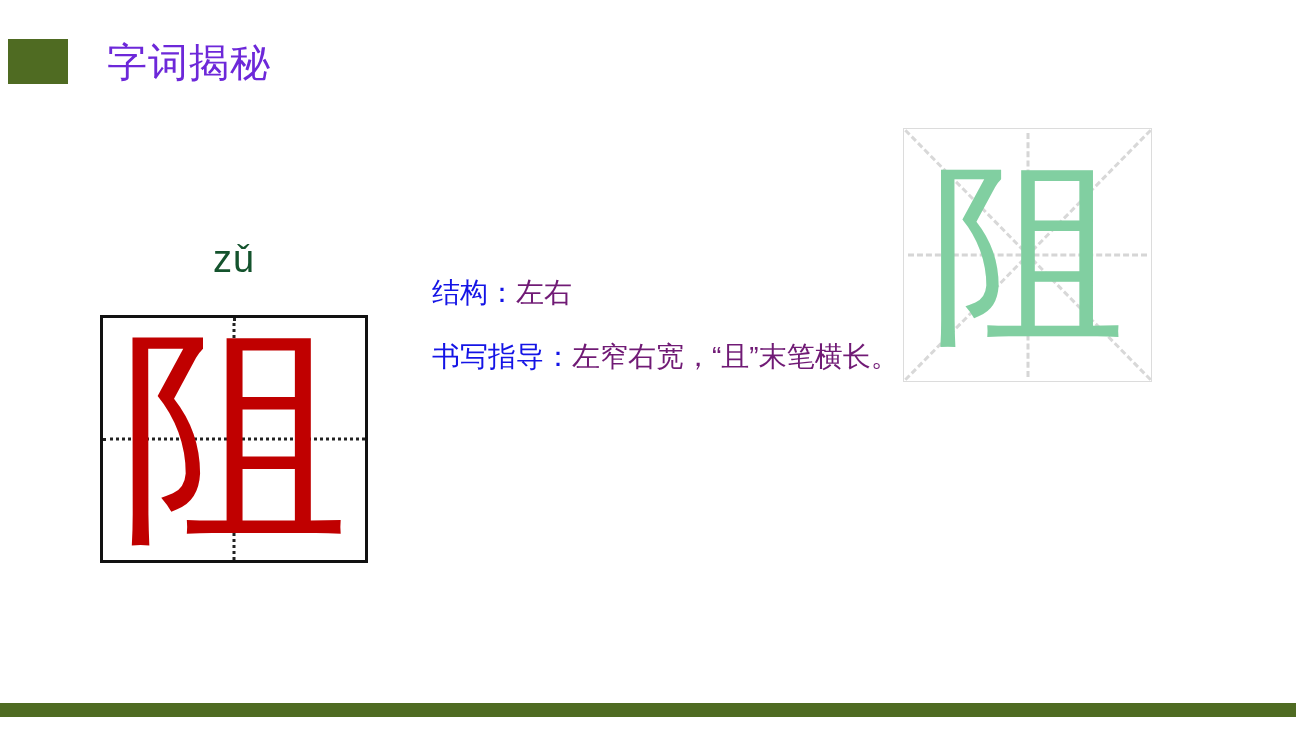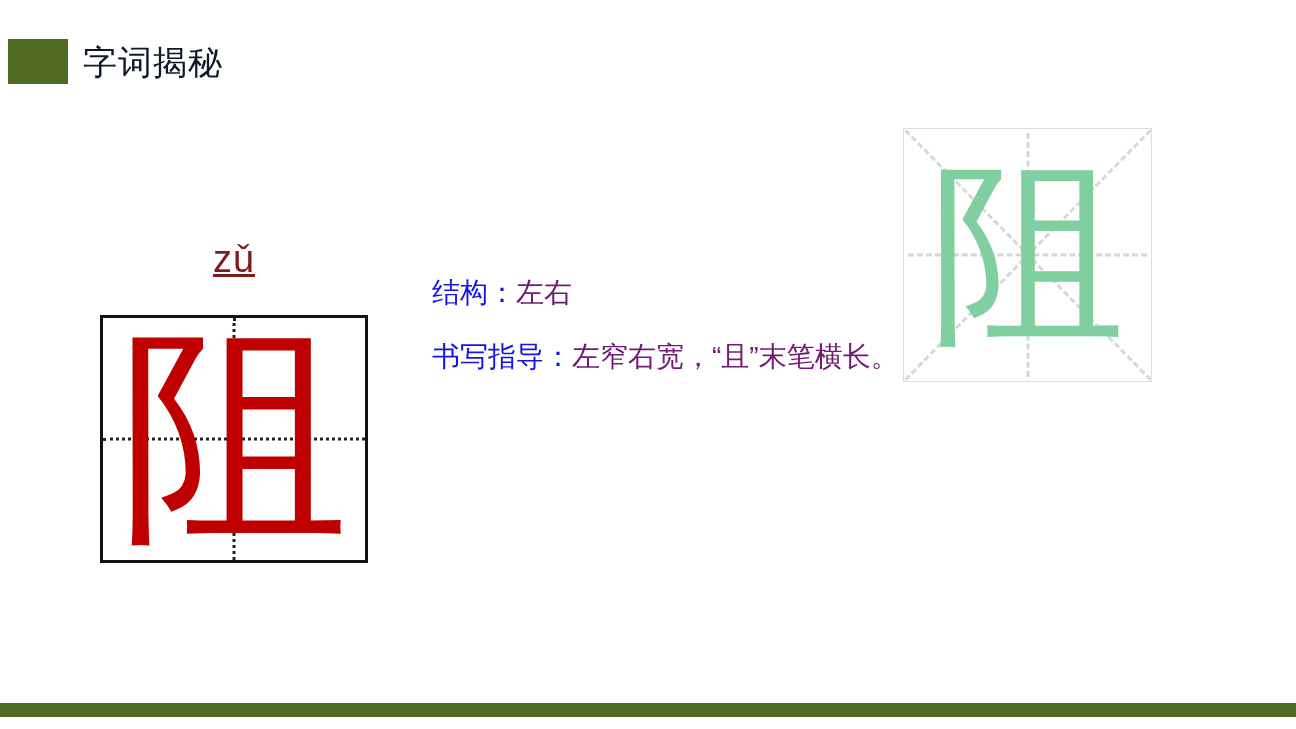--- a/index.html
+++ b/index.html
@@ -26,41 +26,40 @@
   #title-accent-bar {
     position: absolute;
     left: 8px;
     top: 39px;
     width: 60px;
     height: 45px;
     background: #4F6B22;
   }
   #page-title {
     position: absolute;
-    left: 83px;
+    left: 107px;
     top: 40px;
-    font-size: 34px;
+    font-size: 40px;
     line-height: 44px;
-    color: #0f172a;
+    color: #6d28d9;
     letter-spacing: 1px;
     white-space: nowrap;
   }
 
   
   #pinyin-label {
     position: absolute;
     left: 100px;
     top: 236px;
     width: 268px;
     text-align: center;
     font-size: 38px;
     line-height: 46px;
-    color: #7f1d1d;
+    color: #14532d;
     letter-spacing: 1px;
-    text-decoration: underline;
   }
 
   
   #character-grid-red {
     position: absolute;
     left: 100px;
     top: 315px;
     width: 268px;
     height: 248px;
     border: 3px solid #111111;

